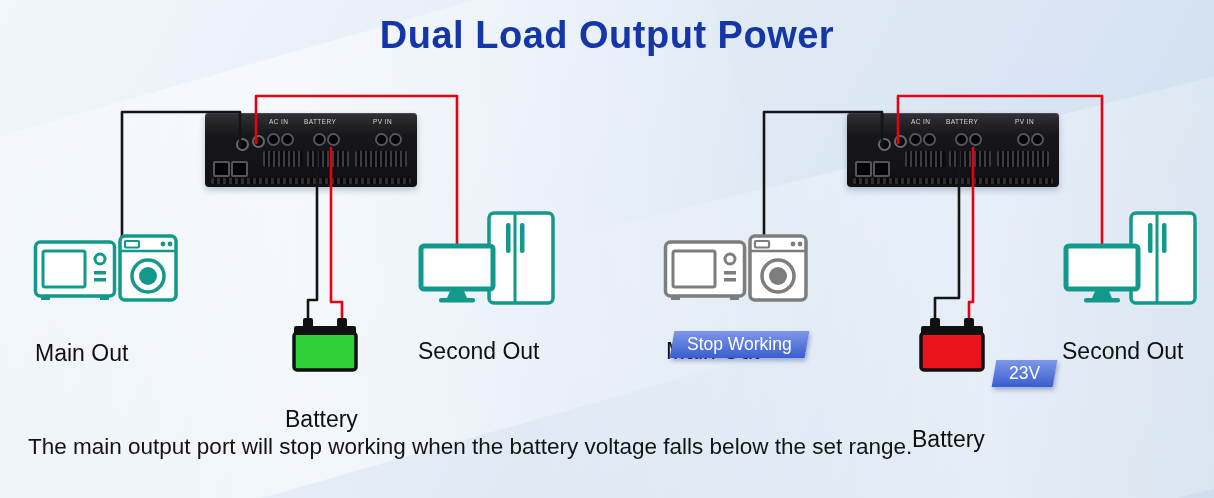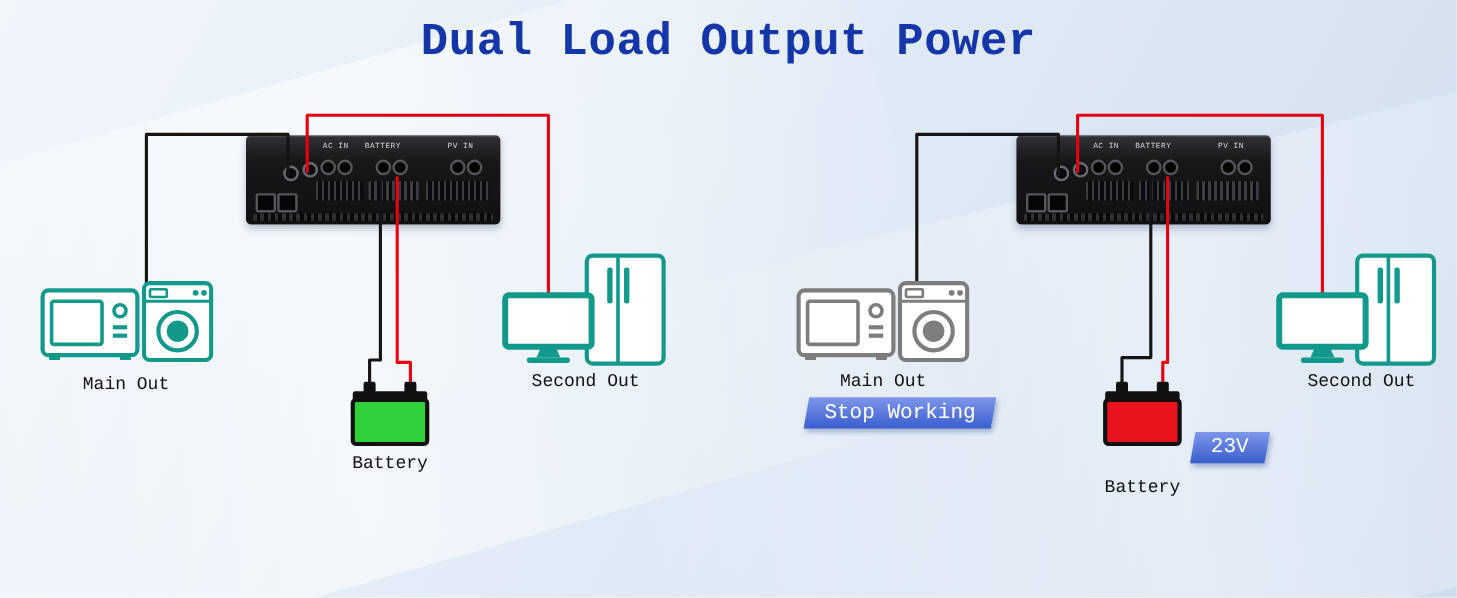--- a/index.html
+++ b/index.html
@@ -1,18 +1,18 @@
 <!DOCTYPE html>
 <html><head>
 <meta charset="utf-8">
 <style>
   html,body{margin:0;padding:0;}
   .canvas{
     position:relative;width:1214px;height:498px;overflow:hidden;
-    font-family:Liberation Mono, monospace;
+    font-family:Liberation Sans, sans-serif;
     background:linear-gradient(118deg,#f2f6fb 0%,#e4edf7 40%,#cfdeee 100%);
   }
   .swoosh{position:absolute;pointer-events:none;}
   .sw1{width:950px;height:420px;left:-180px;top:60px;transform:rotate(-16deg);
        background:linear-gradient(100deg,rgba(255,255,255,0) 0%,rgba(255,255,255,.55) 50%,rgba(255,255,255,0) 100%);}
   .sw2{width:900px;height:400px;right:-220px;top:140px;transform:rotate(-14deg);
        background:linear-gradient(100deg,rgba(255,255,255,0) 0%,rgba(255,255,255,.38) 50%,rgba(255,255,255,0) 100%);}
   .title{
     position:absolute;top:14px;left:0;width:100%;text-align:center;
     font-size:38px;font-weight:bold;color:#1536a8;letter-spacing:.5px;
@@ -28,21 +28,21 @@
         background:#040405;border:2px solid #55555c;}
   .wport{position:absolute;width:9px;height:9px;border-radius:50%;
          background:#0a0a0c;border:2px solid #6a6a72;}
   .vent{position:absolute;top:38px;height:16px;border-radius:2px;
         background:repeating-linear-gradient(90deg,#3c3c42 0 2px,#0b0b0d 2px 5px);}
   .rj{position:absolute;top:48px;width:13px;height:12px;background:#050507;border:2px solid #55555c;border-radius:2px;}
   .bstrip{position:absolute;left:6px;right:6px;bottom:3px;height:6px;border-radius:2px;
         background:repeating-linear-gradient(90deg,#2e2e34 0 3px,#08080a 3px 6px);}
   
   .icon{position:absolute;}
-  .cap{position:absolute;font-size:15px;color:#101010;text-align:center;}
+  .cap{position:absolute;font-size:23px;color:#101010;margin-top:28px;}
   .badge{
     position:absolute;display:inline-block;transform:skewX(-10deg);
     background:linear-gradient(180deg,#7e97ea,#3a5ecf);
     color:#ffffff;font-size:17.5px;padding:3px 15px;
     box-shadow:2px 3px 4px rgba(30,60,140,.35);
   }
   .badge > span{display:inline-block;transform:skewX(10deg);}
   .wires{position:absolute;left:0;top:0;pointer-events:none;}
   .footer{position:absolute;left:28px;top:431px;font-size:22.5px;color:#141414;line-height:31px;}
   .hiddefs{position:absolute;width:0;height:0;}
@@ -185,14 +185,15 @@
 
   <svg class="icon" style="left:1128px;top:210px" width="70" height="96" color="#12998c">
       <use href="#sym-fridge"></use>
     </svg>
   <svg class="icon" style="left:1063px;top:243px" width="78" height="62" color="#12998c">
       <use href="#sym-monitor"></use>
     </svg>
   <div class="cap" style="left:1062px;top:310px;width:145px">Second Out</div>
 
   <div class="footer">
+    <div>The main output port will stop working when the battery voltage falls below the set range.</div>
   </div>
 </div>
 
 </body></html>

